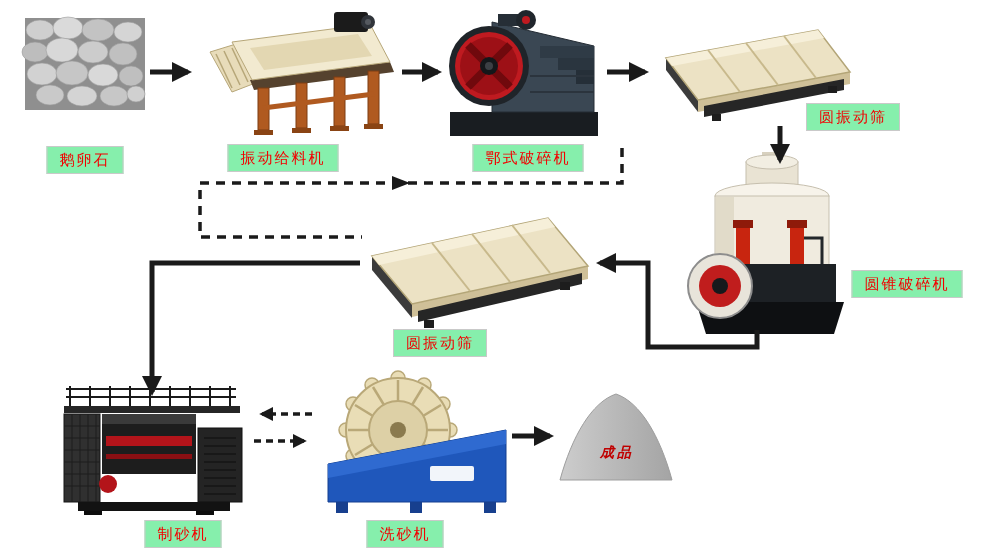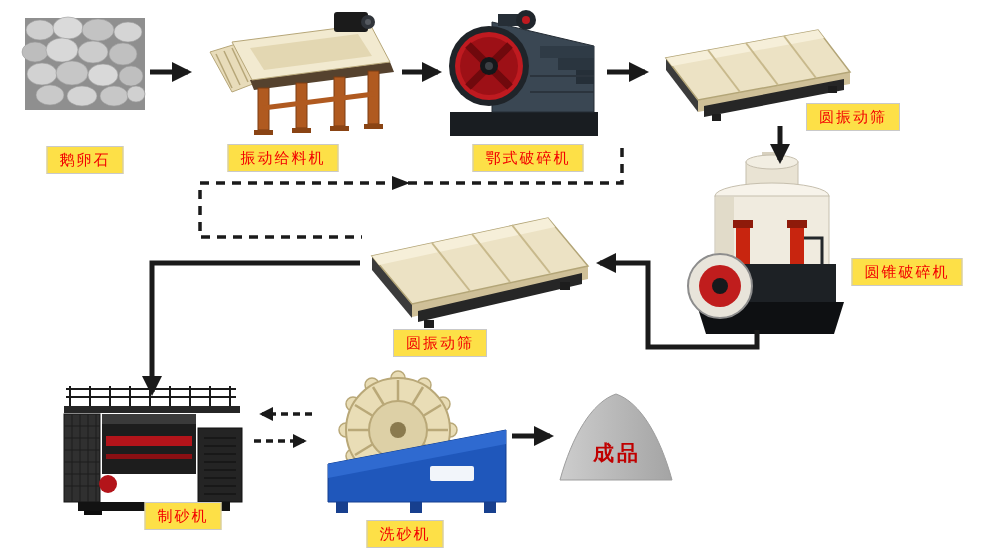--- a/index.html
+++ b/index.html
@@ -3,28 +3,28 @@
 <meta charset="utf-8">
 <style>
   html,body{margin:0;padding:0;background:#fff;}
   #stage{
     position:relative;width:1000px;height:560px;background:#fff;overflow:hidden;
     font-family:"Liberation Sans","DejaVu Sans",sans-serif;
   }
   #scene{position:absolute;left:0;top:0;}
   .label-box{
     position:absolute;transform:translate(-50%,-50%);
-    background:#fde047;border:1px solid var(--label-border,#c9c9c9);
+    background:#86efac;border:1px solid var(--label-border,#c9c9c9);
     color:var(--label-red,#f20000);font-size:15px;letter-spacing:2px;
     padding:4px 12px;white-space:nowrap;line-height:1.2;
   }
   .label-product{
     position:absolute;transform:translate(-50%,-50%);
-    color:var(--product-red,#c00000);font-size:21px;font-weight:bold;
-    letter-spacing:3px;white-space:nowrap;background:transparent;border:none;
+    color:var(--product-red,#c00000);font-size:14px;font-weight:bold;
+    letter-spacing:3px;white-space:nowrap;background:transparent;border:none;font-style:italic;
   }
 </style>
 </head>
 <body>
 
 <div id="stage">
 
   <svg id="scene" width="1000" height="560" viewBox="0 0 1000 560">
     <defs>
       <marker id="ah" viewBox="0 0 10 10" refX="8" refY="5" markerWidth="4" markerHeight="4" orient="auto-start-reverse">
@@ -270,19 +270,19 @@
       <polygon points="392,176 410,183 392,190" fill="#1a1a1a" stroke="none"></polygon>
       <path d="M312,414 H262" stroke-dasharray="7 5" marker-end="url(#ah)"></path>
       <path d="M254,441 H304" stroke-dasharray="7 5" marker-end="url(#ah)"></path>
     </g>
   </svg>
 
   <div class="label-box" style="left:85px;top:160px">鹅卵石</div>
   <div class="label-box" style="left:528px;top:158px">鄂式破碎机</div>
   <div class="label-box" style="left:283px;top:158px">振动给料机</div>
   <div class="label-box" style="left:853px;top:117px">圆振动筛</div>
-  <div class="label-box" style="left:907px;top:272px">圆锥破碎机</div>
+  <div class="label-box" style="left:907px;top:284px">圆锥破碎机</div>
   <div class="label-box" style="left:440px;top:343px">圆振动筛</div>
-  <div class="label-box" style="left:183px;top:516px">制砂机</div>
+  <div class="label-box" style="left:183px;top:534px">制砂机</div>
   <div class="label-box" style="left:405px;top:534px">洗砂机</div>
   <div class="label-product" style="left:617px;top:453px">成品</div>
 
 </div>
 
 </body></html>

